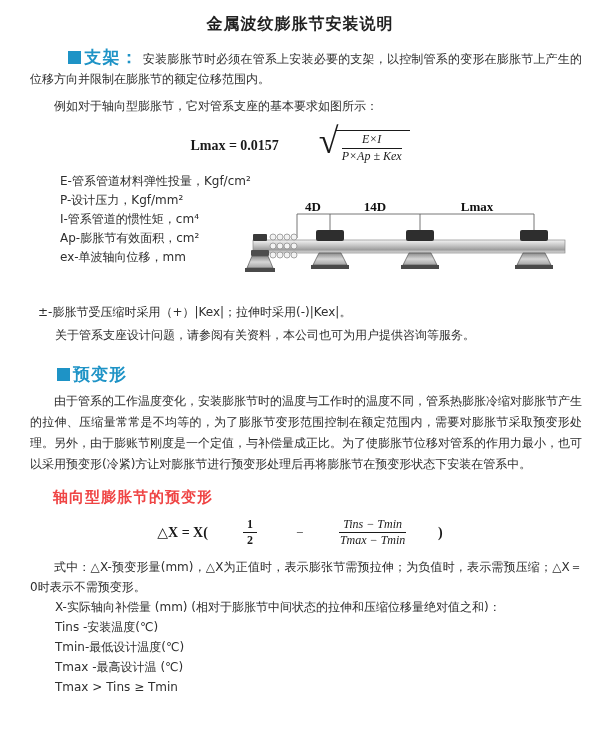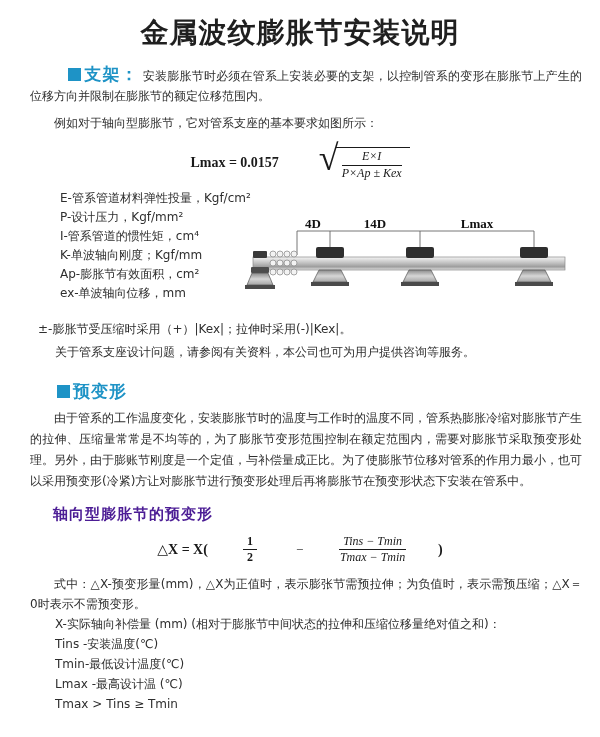--- a/index.html
+++ b/index.html
@@ -5,21 +5,21 @@
   html,body{margin:0;padding:0;}
   body{
     width:600px;height:737px;background:#ffffff;overflow:hidden;
     font-family:"DejaVu Sans","Liberation Sans",sans-serif;
     color:#2e2e2e;font-size:12px;
   }
   .page{position:relative;width:600px;height:737px;background:#fff;}
 
   
   .doc-title{
-    text-align:center;font-size:28px;font-weight:bold;color:#1f1f1f;
+    text-align:center;font-size:16px;font-weight:bold;color:#1f1f1f;
     margin:14px 0 12px 0;letter-spacing:1px;
   }
 
   
   .sec-square{display:inline-block;width:13px;height:13px;background:#1e93c6;
     vertical-align:-1px;margin-right:3px;}
   .sec-title{font-size:17px;font-weight:600;color:#1e93c6;letter-spacing:1px;}
 
   .p-intro{margin:0 18px 0 30px;line-height:20px;text-align:justify;}
   .p-intro .lead-indent{display:inline-block;width:38px;}
@@ -46,21 +46,21 @@
   .def-line{line-height:19px;white-space:nowrap;}
   .def-line.indent{padding-left:22px;}
   .pm-note{margin:3px 18px 0 38px;line-height:19px;}
   .consult-note{margin:4px 18px 0 55px;line-height:19px;}
 
   .diagram{position:absolute;left:207px;top:30px;width:332px;height:96px;}
 
   
   .sec2-head{margin:18px 0 5px 35px;padding-left:22px;}
   .p-predeform{margin:0 18px 0 30px;text-indent:2em;line-height:21px;text-align:justify;}
-  .axial-head{margin:13px 0 0 53px;font-size:15px;font-weight:bold;color:#4c1d95;letter-spacing:1px;}
+  .axial-head{margin:13px 0 0 53px;font-size:15px;font-weight:bold;color:#ef4444;letter-spacing:1px;}
   .axial-notes{margin:0 18px 0 30px;}
   .axial-notes .jnote{text-indent:2em;line-height:20px;text-align:justify;}
   .axial-notes .tline{padding-left:25px;line-height:20px;white-space:nowrap;}
 
   
   .dim-label{font-family:"Liberation Serif","DejaVu Serif",serif;font-weight:bold;font-size:13px;fill:#111;}
 </style>
 </head>
 <body>
 
@@ -82,21 +82,20 @@
           <span class="fden">P×Ap ± Kex</span>
         </span>
       </span>
     </span>
   </div>
 
   <div class="defs-wrap">
     <div class="def-line indent">E-管系管道材料弹性投量，Kgf/cm²</div>
     <div class="def-line indent">P-设计压力，Kgf/mm²</div>
     <div class="def-line indent">I-管系管道的惯性矩，cm⁴</div>
-    <div class="def-line indent">K-单波轴向刚度；Kgf/mm</div>
     <div class="def-line indent">Ap-膨胀节有效面积，cm²</div>
     <div class="def-line indent">ex-单波轴向位移，mm</div>
 
     <svg class="diagram" viewBox="0 0 332 96" xmlns="http://www.w3.org/2000/svg">
       <defs>
         <linearGradient id="pipeGrad" x1="0" y1="0" x2="0" y2="1">
           <stop offset="0" stop-color="#f4f4f4"></stop>
           <stop offset="0.45" stop-color="#c2c2c2"></stop>
           <stop offset="0.75" stop-color="#9d9d9d"></stop>
           <stop offset="1" stop-color="#e3e3e3"></stop>
@@ -185,17 +184,17 @@
       <span class="fden">Tmax − Tmin</span>
     </span>
     <span class="f-lhs">)</span>
   </div>
 
   <div class="axial-notes">
     <div class="jnote">式中：△X-预变形量(mm)，△X为正值时，表示膨张节需预拉伸；为负值时，表示需预压缩；△X＝0时表示不需预变形。</div>
     <div class="tline">X-实际轴向补偿量 (mm) (相对于膨胀节中间状态的拉伸和压缩位移量绝对值之和)：</div>
     <div class="tline">Tins -安装温度(℃)</div>
     <div class="tline">Tmin-最低设计温度(℃)</div>
-    <div class="tline">Lmax -最高设计温  (℃)</div>
+    <div class="tline">Tmax -最高设计温  (℃)</div>
     <div class="tline">Tmax &gt; Tins ≥ Tmin</div>
   </div>
 
 </div>
 
 </body></html>

